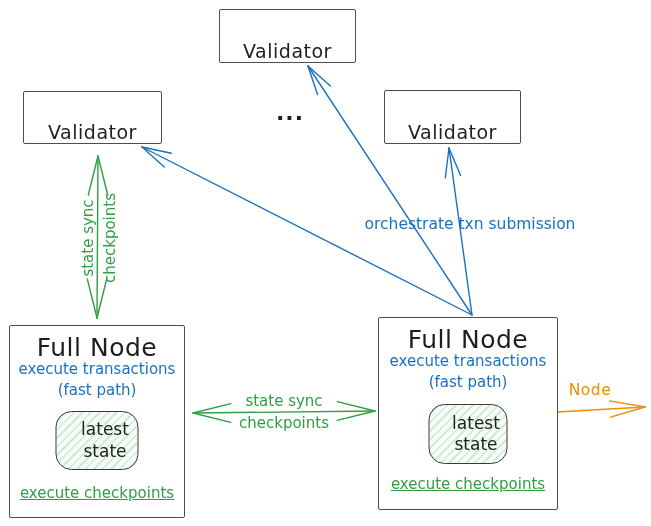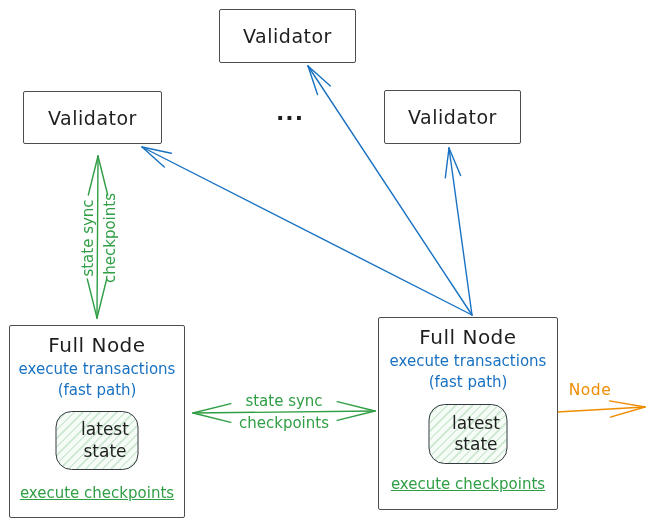--- a/index.html
+++ b/index.html
@@ -15,23 +15,23 @@
     font-family:"DejaVu Sans",sans-serif;color:var(--c-ink);
   }
   .arrow-svg{position:absolute;left:0;top:0;z-index:1;}
   .stroke-blue path{stroke:var(--c-blue);fill:none;stroke-width:1.4;stroke-linecap:round;}
   .stroke-green path{stroke:var(--c-green);fill:none;stroke-width:1.4;stroke-linecap:round;}
   .stroke-orange path{stroke:var(--c-orange);fill:none;stroke-width:1.4;stroke-linecap:round;}
   .box{
     position:absolute;background:#ffffff;border:1.7px solid var(--c-border);
     border-radius:2px;z-index:2;box-sizing:border-box;
   }
-  .validator{display:flex;align-items:center;justify-content:center;font-size:19px;letter-spacing:.5px;}
+  .validator{display:flex;align-items:flex-end;justify-content:center;font-size:19px;letter-spacing:.5px;}
   .fullnode{text-align:center;}
-  .fn-title{position:absolute;left:0;right:0;font-size:20px;letter-spacing:.5px;color:var(--c-ink);}
+  .fn-title{position:absolute;left:0;right:0;font-size:25px;letter-spacing:.5px;color:var(--c-ink);}
   .fn-blue{position:absolute;left:0;right:0;font-size:15px;color:var(--c-blue);}
   .fn-footer{position:absolute;left:0;right:0;font-size:15px;color:var(--c-green);text-decoration:underline;}
   .state-box{
     position:absolute;left:50%;transform:translateX(-50%);
     border:1.6px solid #343a40;border-radius:16px;box-sizing:border-box;
     background:repeating-linear-gradient(135deg,rgba(47,158,68,.22) 0 1.6px,rgba(245,252,246,.95) 1.6px 6px);
     display:flex;flex-direction:column;align-items:center;justify-content:center;
     font-size:17px;line-height:1.25;color:var(--c-ink);z-index:3;padding-left:16px;
   }
   .lbl{position:absolute;z-index:2;text-align:center;}
@@ -122,16 +122,17 @@
   </div>
 
   <div class="lbl lbl-green rot" style="left:31px;top:216px;width:136px;height:44px">
     <div>state sync</div>
     <div>checkpoints</div>
   </div>
 
   <div class="lbl lbl-green" style="left:204px;top:392px;width:160px">state sync</div>
   <div class="lbl lbl-green" style="left:204px;top:414px;width:160px">checkpoints</div>
 
+  <div class="lbl lbl-blue" style="left:356px;top:215px;width:228px">orchestrate txn submission</div>
 
   <div class="lbl lbl-orange" style="left:560px;top:381px;width:60px">Node</div>
 
 </div>
 
 </body></html>

